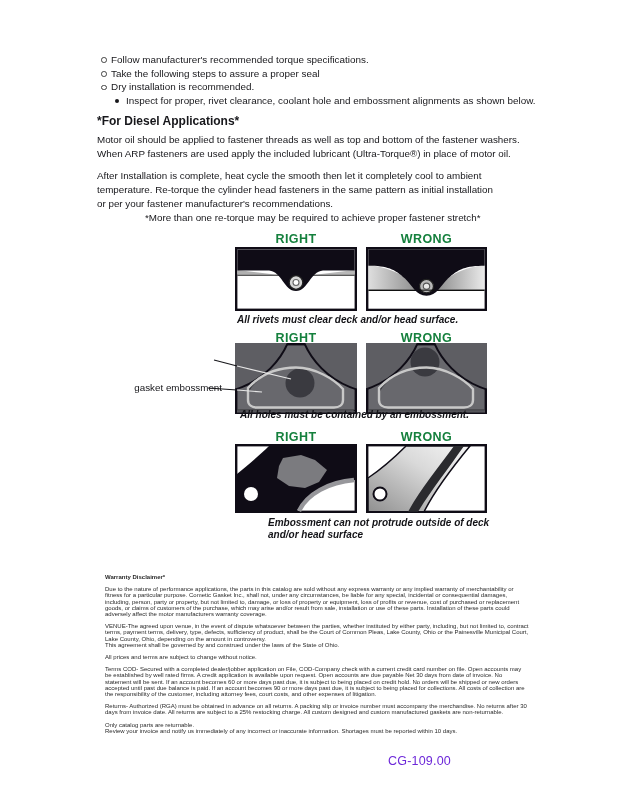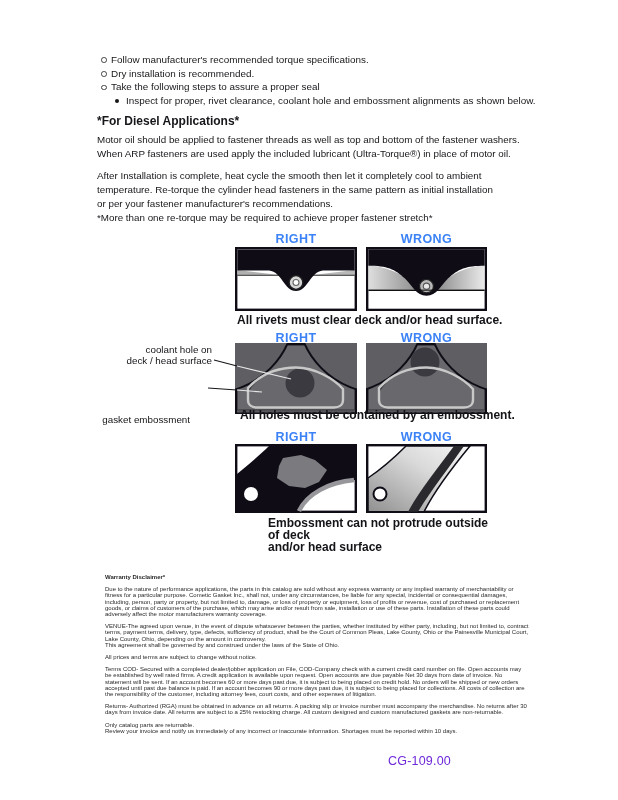--- a/index.html
+++ b/index.html
@@ -13,57 +13,57 @@
         font-size:9.9px;line-height:13.7px;}
   .tips li{position:relative;padding-left:10px;}
   .tips li.lvl2{padding-left:25px;}
   .tips li.lvl1::before{content:"";position:absolute;left:0;top:4.4px;width:3.6px;height:3.6px;
         border:1px solid #444;border-radius:50%;}
   .tips li.lvl2::before{content:"";position:absolute;left:14px;top:4.6px;width:4.4px;height:4.4px;
         background:#17171b;border-radius:50%;}
 
   .diesel-heading{position:absolute;left:97px;top:114px;font-size:12px;font-weight:bold;}
   .body-par{position:absolute;left:97px;width:450px;margin:0;font-size:9.8px;line-height:14.2px;white-space:pre-line;}
-  .p1{top:133px;} .p2{top:169px;} .p3{top:211px;}
-
-  .row-label{position:absolute;text-align:center;font-size:12.5px;font-weight:600;letter-spacing:.4px;color:#3b82f6;}
+  .p1{top:133px;} .p2{top:169px;} .p3{top:211px;margin-left:48px;}
+
+  .row-label{position:absolute;text-align:center;font-size:12.5px;font-weight:600;letter-spacing:.4px;color:#15803d;}
   .col-a{left:235px;width:122px;} .col-b{left:366px;width:121px;}
   .lr1{top:232px;} .lr2{top:331px;} .lr3{top:430px;}
 
   .figure{position:absolute;}
   .figure svg{display:block;width:100%;height:100%;}
   .f1{top:247px;height:64px;} .f2{top:343px;height:71px;} .f3{top:444px;height:69px;}
 
-  .caption{position:absolute;font-size:12px;font-weight:600;line-height:12px;white-space:pre-line;color:#141418;}
+  .caption{position:absolute;font-size:10px;font-weight:600;line-height:12px;white-space:pre-line;color:#141418;font-style:italic;}
   .cap1{left:237px;top:314px;width:300px;}
   .cap2{left:240px;top:409px;width:300px;}
   .cap3{left:237px;top:517px;width:230px;margin-left:31px;}
 
   .annotation{position:absolute;font-size:9.8px;line-height:11.2px;text-align:right;white-space:pre-line;color:#141418;}
   .ann1{left:118px;top:344px;width:94px;}
-  .ann2{left:96px;top:382px;width:94px;margin-top:32px;}
+  .ann2{left:128px;top:382px;width:94px;}
 
   .leader-lines{position:absolute;left:0;top:0;width:618px;height:800px;pointer-events:none;}
 
   .legal{position:absolute;left:105px;top:574px;width:424px;font-size:6px;line-height:6.2px;color:#2a2a2a;}
   .legal .lh{font-weight:bold;margin:0 0 6px 0;font-size:6px;}
   .legal p{margin:0 0 6px 0;white-space:pre-line;}
 
   .pageno{position:absolute;left:388px;top:754px;font-size:12.5px;letter-spacing:.2px;color:#6d28d9;}
 </style>
 </head>
 <body>
 
 <div class="page">
 
 
   <ul class="tips">
     <li class="lvl1">Follow manufacturer's recommended torque specifications.</li>
+    <li class="lvl1">Take the following steps to assure a proper seal</li>
     <li class="lvl1">Dry installation is recommended.</li>
-    <li class="lvl1">Take the following steps to assure a proper seal</li>
     <li class="lvl2">Inspect for proper, rivet clearance, coolant hole and embossment alignments as shown below.</li>
   </ul>
 
   <div class="diesel-heading">*For Diesel Applications*</div>
   <p class="body-par p1">Motor oil should be applied to fastener threads as well as top and bottom of the fastener washers.
 When ARP fasteners are used apply the included lubricant (Ultra-Torque®) in place of motor oil.</p>
   <p class="body-par p2">After Installation is complete, heat cycle the smooth then let it completely cool to ambient
 temperature. Re-torque the cylinder head fasteners in the same pattern as initial installation
 or per your fastener manufacturer's recommendations.</p>
   <p class="body-par p3">*More than one re-torque may be required to achieve proper fastener stretch*</p>
@@ -134,22 +134,20 @@
       <circle cx="-25" cy="-34" r="84" fill="#5e5e63" stroke="#0f0c16" stroke-width="2"></circle>
       <circle cx="145" cy="-34" r="84" fill="#5e5e63" stroke="#0f0c16" stroke-width="2"></circle>
       <path d="M13,48 C17,41 24,35 31,31" fill="none" stroke="#35353a" stroke-width="2"></path>
       <circle cx="59" cy="19" r="14.5" fill="#3a3a40"></circle>
       <path d="M13,57 V45 C26,31 43,24.5 60.5,24.5 C79,24.5 98,36 107,46 V57 C107,62 103,64.5 98,64.5 H22 C17,64.5 13,62 13,57 Z" fill="none" stroke="#c8c8c8" stroke-width="2.4"></path>
       <rect x="2" y="66.8" width="117" height="2.8" fill="#56565b"></rect>
       <line x1="2" y1="66.8" x2="119" y2="66.8" stroke="#3a3a3e" stroke-width="0.8"></line>
     </svg>
   </div>
 
-  <div class="annotation ann1">coolant hole on
-deck / head surface</div>
   <div class="annotation ann2">gasket embossment</div>
 
   <svg class="leader-lines">
     <line x1="214" y1="360" x2="237" y2="366" stroke="#17171b" stroke-width="1.1"></line>
     <line x1="237" y1="366" x2="291" y2="379" stroke="#e6e6e6" stroke-width="1.1"></line>
     <line x1="208" y1="388" x2="237" y2="390" stroke="#17171b" stroke-width="1.1"></line>
     <line x1="237" y1="390" x2="262" y2="392" stroke="#e6e6e6" stroke-width="1.1"></line>
   </svg>
 
   <div class="caption cap2">All holes must be contained by an embossment.</div>

